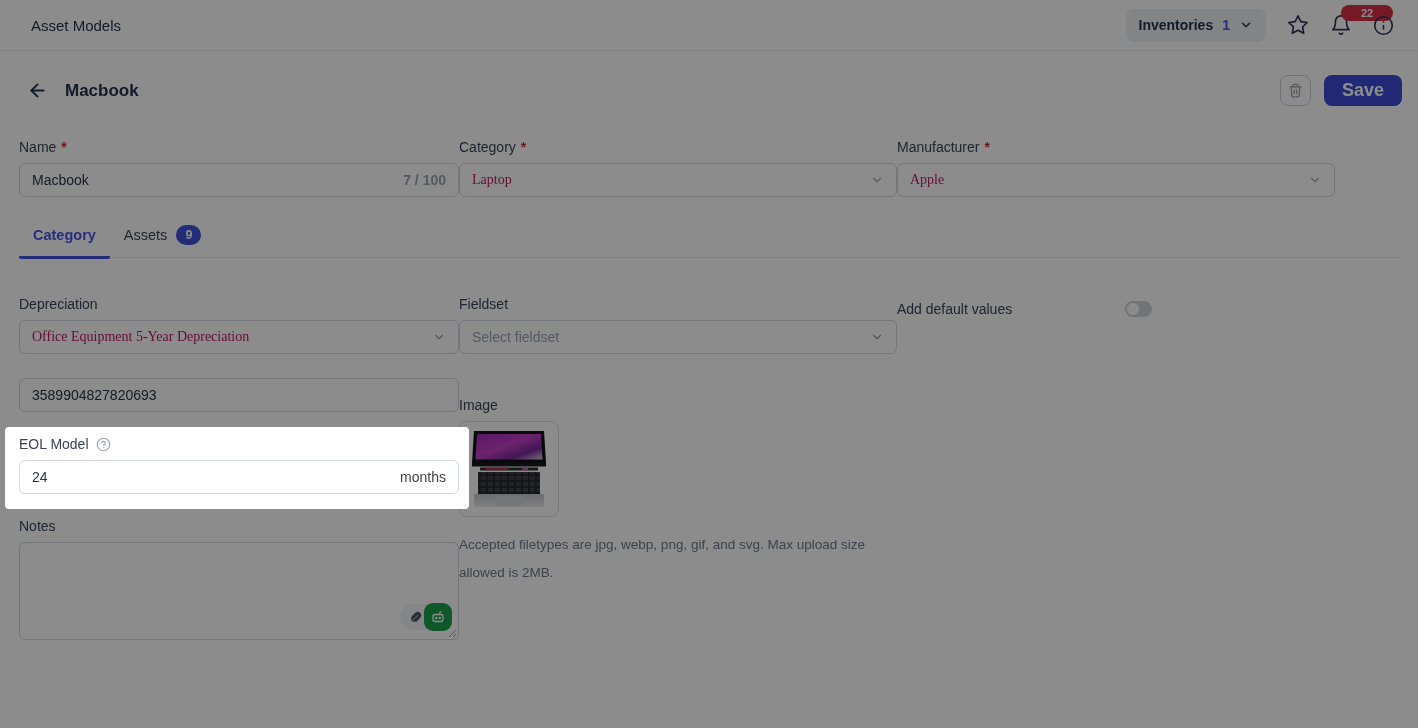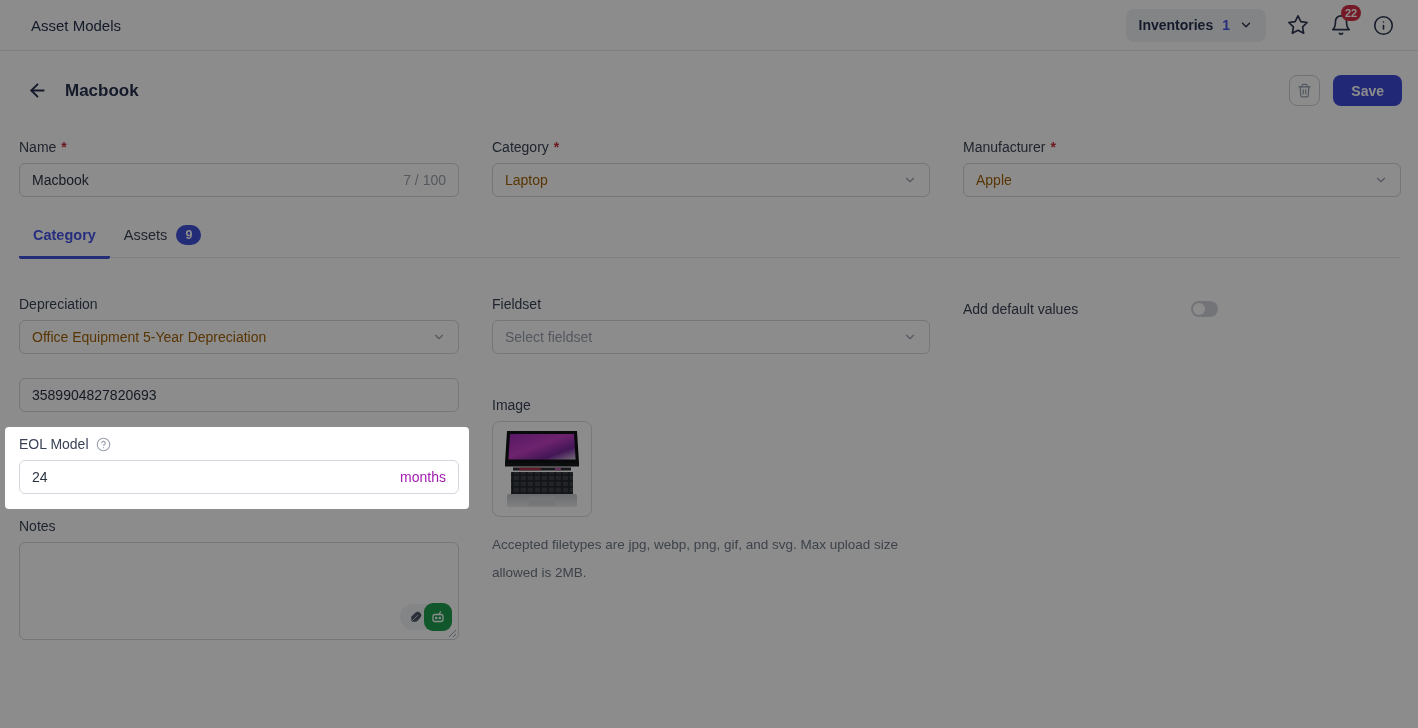--- a/index.html
+++ b/index.html
@@ -28,70 +28,69 @@
     height: 33px; padding: 0 13px; cursor: pointer;
   }
   .inventories-btn .inv-label { font-size: 14px; font-weight: 700; color: #27324f; }
   .inventories-btn .inv-count { font-size: 14px; font-weight: 600; color: #4555e4; }
   .icon-btn { background: none; border: none; cursor: pointer; display: flex; align-items: center; justify-content: center; padding: 0; position: relative; }
   .icon-btn svg { stroke: #2b3550; }
   .bell-badge {
     position: absolute; top: -9px; left: 11px;
     background: #d62f45; color: #fff;
     font-size: 11px; font-weight: 700;
-    border-radius: 9px; padding: 2px 4px; line-height: 12px;
+    border-radius: 9px; padding: 2px 20px; line-height: 12px;
   }
 
   
   .page-header {
     display: flex; align-items: center;
     margin: 24px 16px 0 27px;
   }
   .back-btn { background: none; border: none; cursor: pointer; display: flex; padding: 0; }
   .page-title { font-size: 17px; font-weight: 700; color: #25304d; margin-left: 17px; }
   .header-actions { margin-left: auto; display: flex; align-items: center; gap: 13px; }
   .trash-btn {
     width: 31px; height: 31px; border: 1px solid #c9cfd8; border-radius: 8px;
     background: transparent; display: flex; align-items: center; justify-content: center; cursor: pointer;
   }
   .save-btn {
     height: 31px; padding: 0 18px; background: #3c49d5; border: none; border-radius: 8px;
-    color: #ffffff; font-size: 14px; font-weight: 700; cursor: pointer;
+    color: #ffffff; font-size: 18px; font-weight: 700; cursor: pointer;
   }
 
   
   .content { margin: 0 17px 0 19px; }
   .grid3 {
     display: grid;
     grid-template-columns: 440px 438px 438px;
-    column-gap: 33px;
   }
   .row1 { margin-top: 33px; }
   .row2 { margin-top: 38px; }
 
   .field-label {
     display: flex; align-items: center; gap: 4px;
     font-size: 14px; color: #3a4356; margin-bottom: 8px; line-height: 16px;
   }
   .req { color: #c62f39; font-weight: 700; margin-left: 1px; }
   .input, .select {
     height: 34px; width: 100%;
     border: 1px solid #d3d7de; border-radius: 6px;
     background: #fff;
     display: flex; align-items: center;
     padding: 0 12px; font-size: 14px; color: #2a3342;
   }
   .input input {
     border: none; outline: none; flex: 1; font-size: 14px;
     color: #2a3342; font-family: "Liberation Sans", sans-serif; background: transparent; min-width: 0;
   }
-  .counter { color: #9aa1ad; font-size: 14px; margin-left: 8px; }
-  .unit { color: #a21caf; font-size: 14px; margin-left: 8px; }
+  .counter { color: #9aa1ad; font-size: 14px; margin-left: 8px; font-weight: bold; }
+  .unit { color: #404040; font-size: 14px; margin-left: 8px; }
   .select { justify-content: space-between; cursor: pointer; }
-  .select .sel-value { color: #a16207; }
+  .select .sel-value { color: #be185d; font-family: Liberation Serif, serif; }
   .select .sel-placeholder { color: #9aa1ad; }
   .select svg { stroke: #9aa1ad; flex: none; }
 
   
   .tabs { margin-top: 28px; display: flex; border-bottom: 1px solid #e7e9ee; }
   .tab {
     display: flex; align-items: center; gap: 9px;
     padding: 0 14px 11px 14px; font-size: 14.5px; cursor: pointer;
     background: none; border: none; color: #3a4356;
     border-bottom: 3px solid transparent; margin-bottom: -2px;

